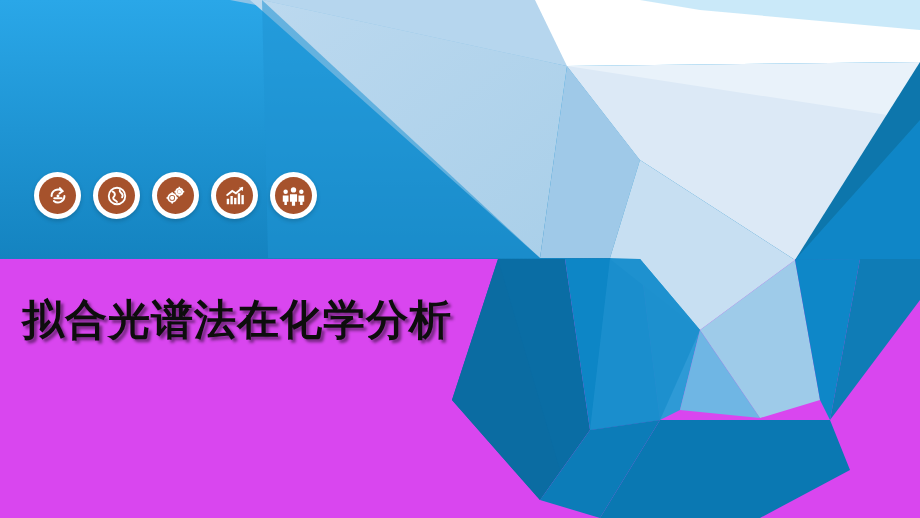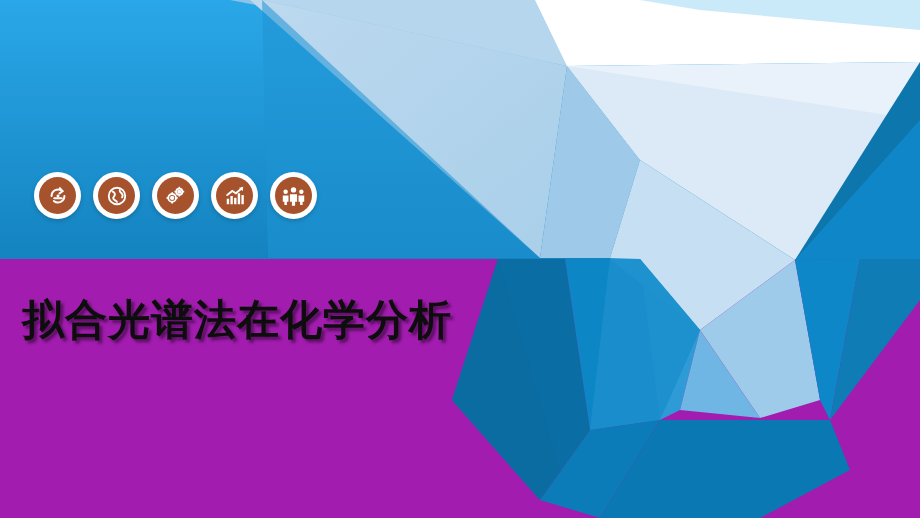--- a/index.html
+++ b/index.html
@@ -8,21 +8,21 @@
     background: #ffffff;
   }
   body {
     font-family: "Liberation Sans", sans-serif;
   }
   .slide {
     position: relative;
     width: 920px;
     height: 518px;
     overflow: hidden;
-    background: #a21caf;
+    background: #d946ef;
   }
   .bg-svg {
     position: absolute;
     top: 0;
     left: 0;
     width: 920px;
     height: 518px;
     display: block;
   }
   .header-tagline {

